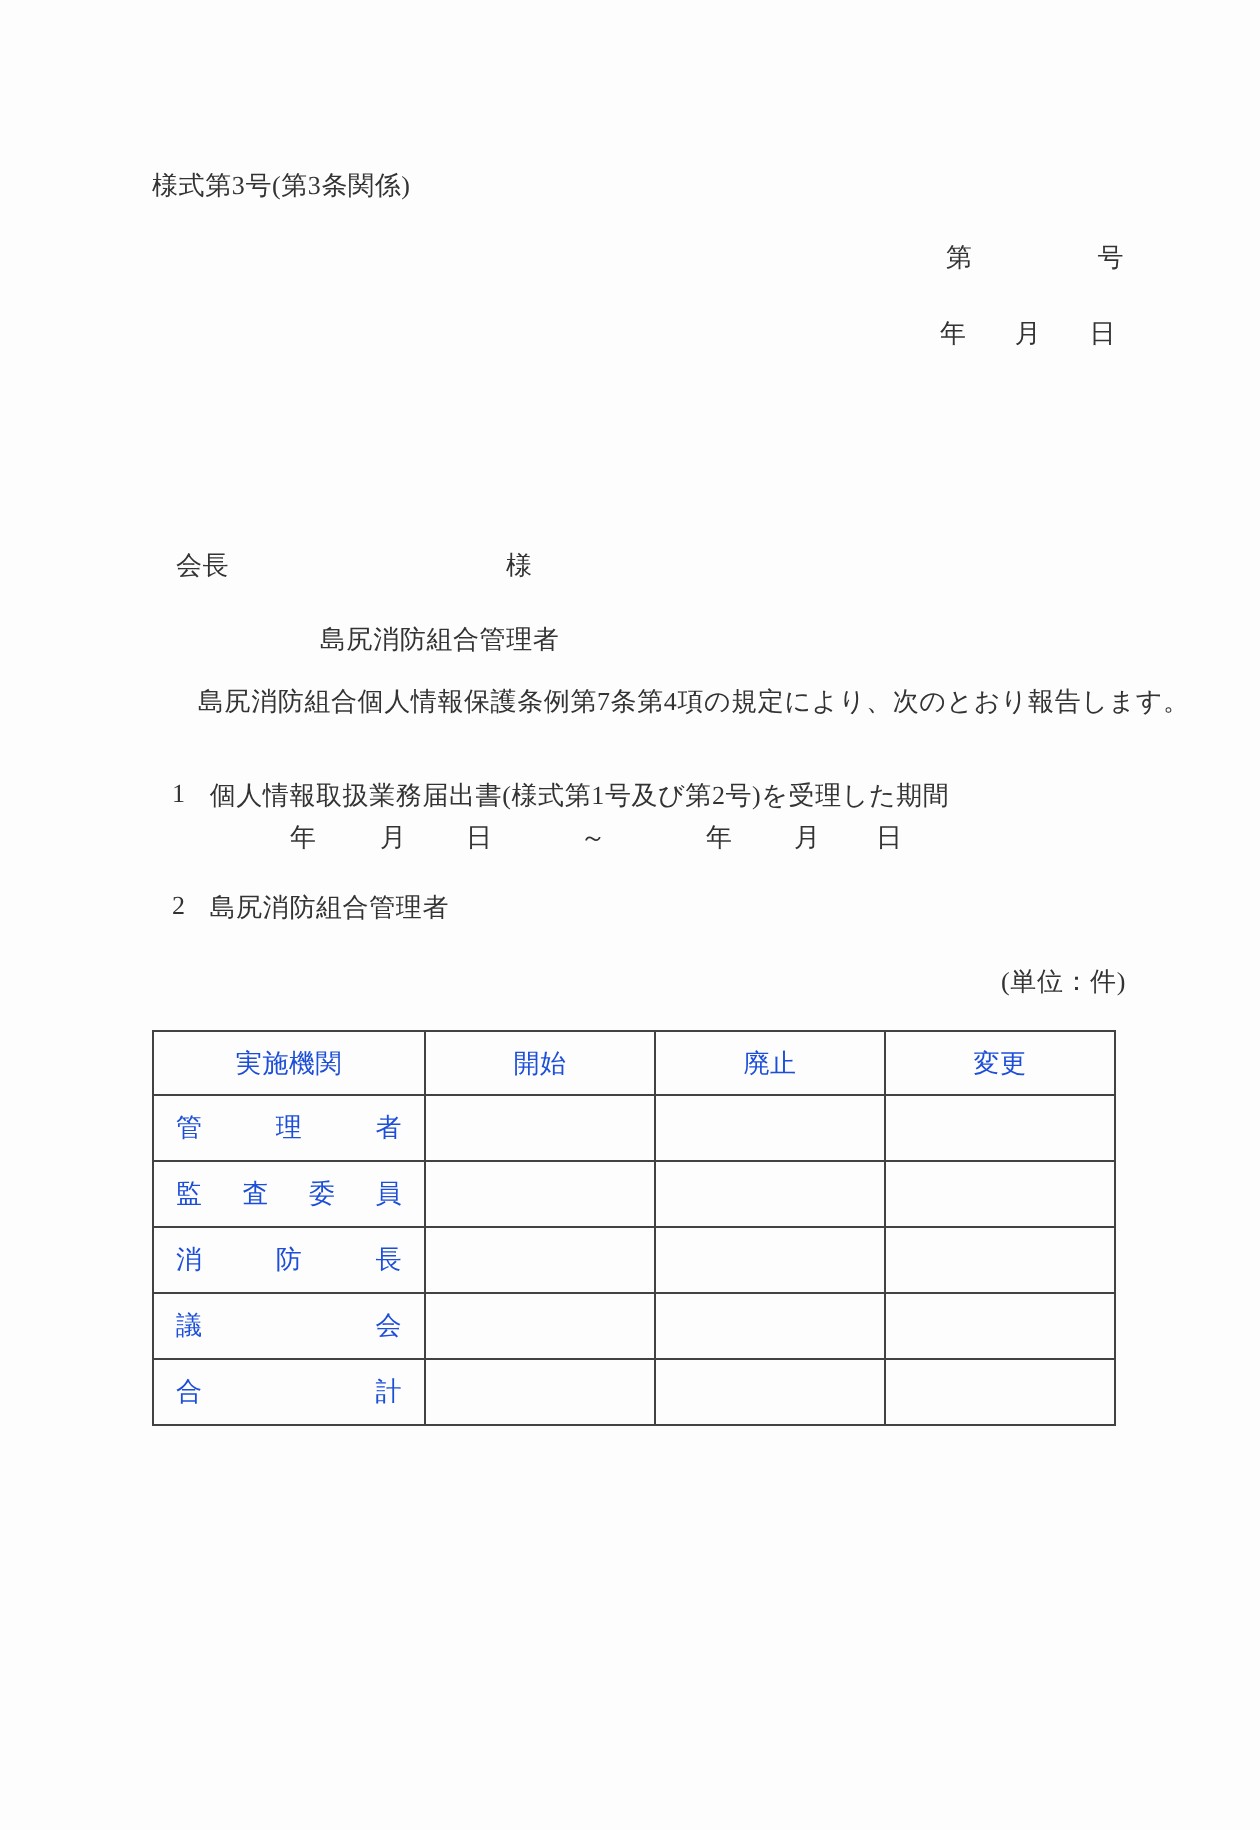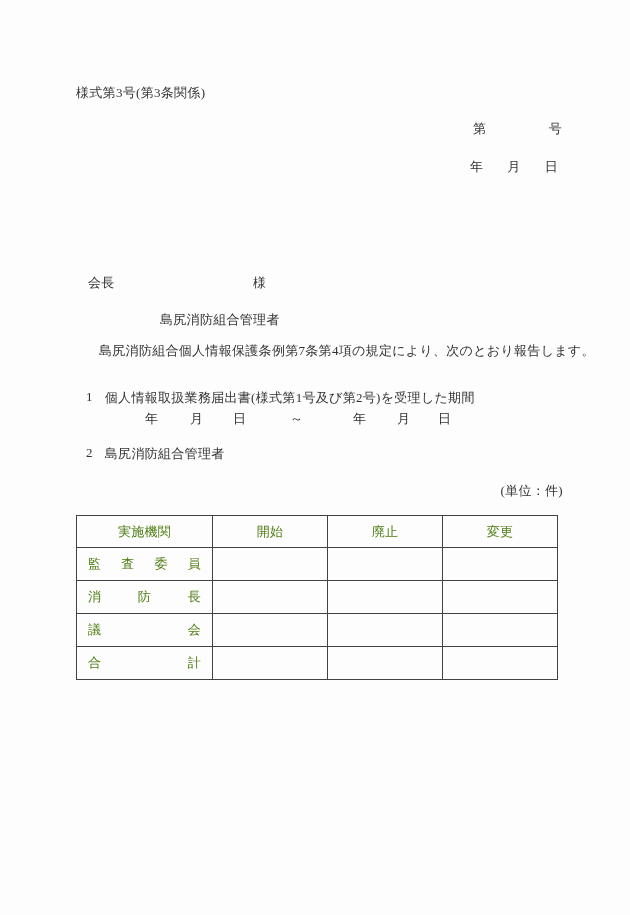--- a/index.html
+++ b/index.html
@@ -55,21 +55,21 @@
 
   .unit-note { right: 67px; top: 482px; }
 
   table.report-table {
     position: absolute;
     left: 76px; top: 515px;
     width: 481px;
     border-collapse: collapse;
     table-layout: fixed;
     font-size: 13px;
-    color: #4d7c0f;
+    color: #1d4ed8;
   }
   .report-table th, .report-table td {
     border: 1px solid #424242;
     font-weight: normal;
     padding: 0;
     overflow: hidden;
   }
   .report-table th { height: 31px; text-align: center; }
   .report-table td { height: 32px; }
   .report-table td.row-label {
@@ -139,20 +139,26 @@
     <thead>
       <tr>
         <th>実施機関</th>
         <th>開始</th>
         <th>廃止</th>
         <th>変更</th>
       </tr>
     </thead>
     <tbody>
       <tr>
+        <td class="row-label">管　理　者</td>
+        <td></td>
+        <td></td>
+        <td></td>
+      </tr>
+      <tr>
         <td class="row-label">監　査　委　員</td>
         <td></td>
         <td></td>
         <td></td>
       </tr>
       <tr>
         <td class="row-label">消　防　長</td>
         <td></td>
         <td></td>
         <td></td>

